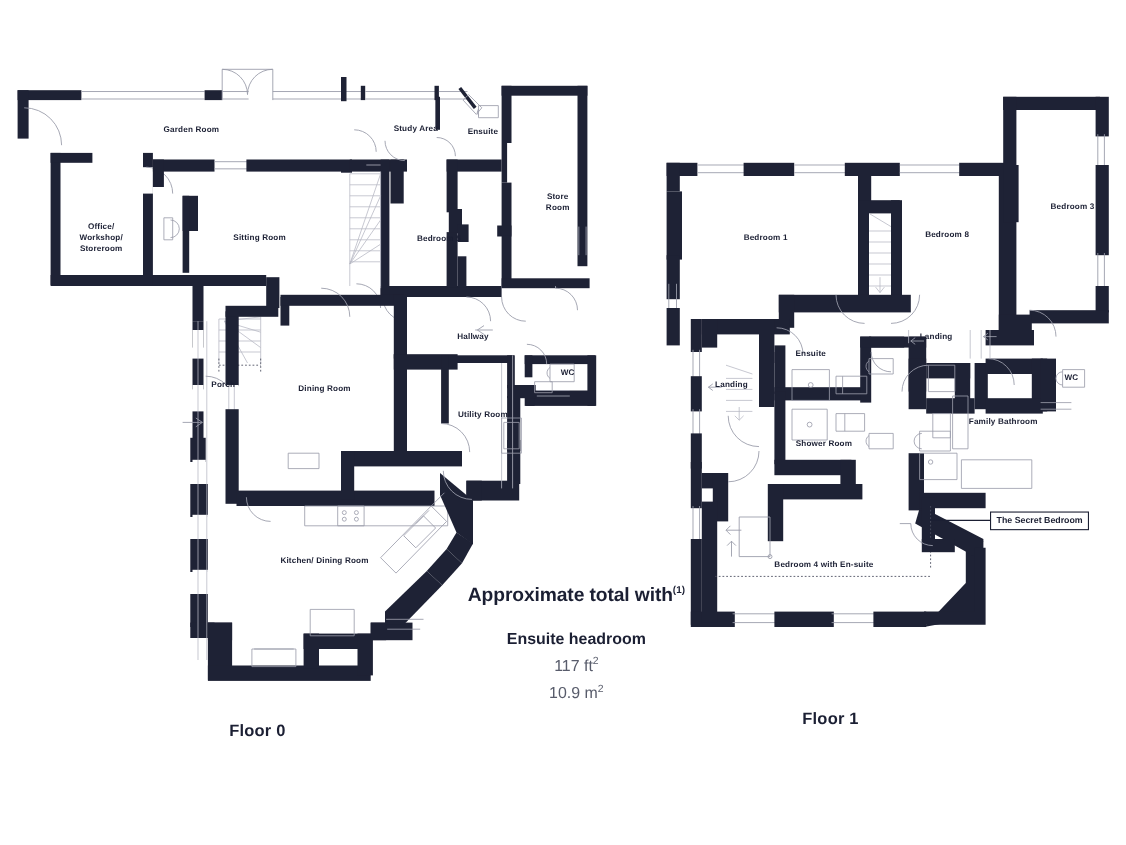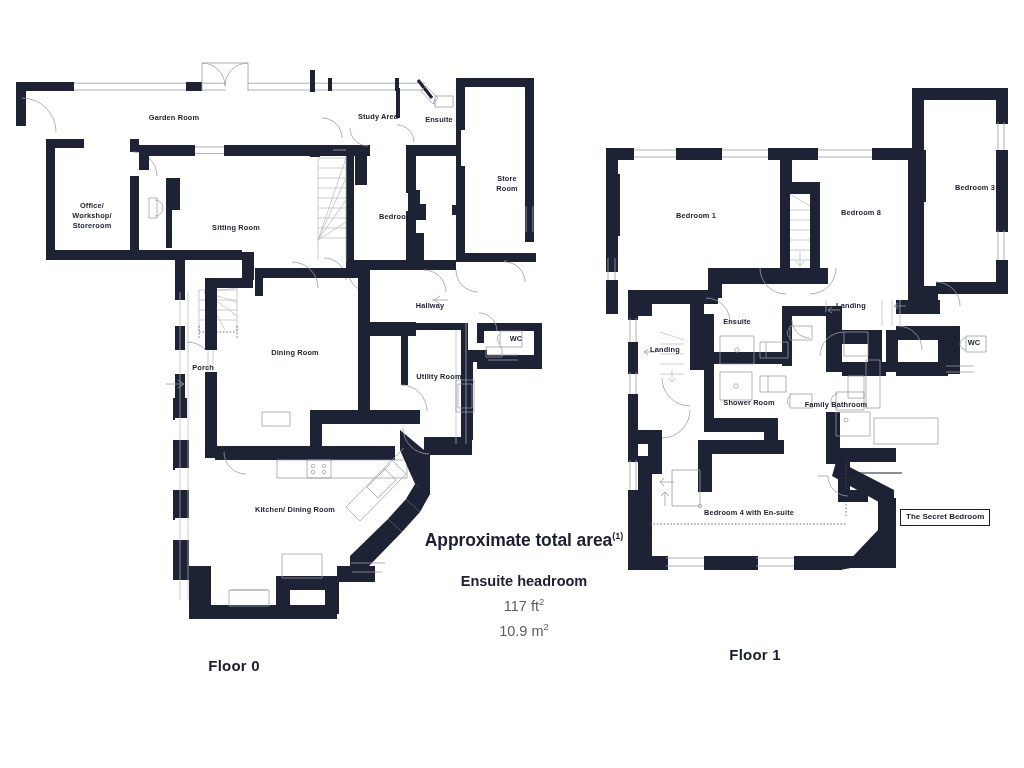--- a/index.html
+++ b/index.html
@@ -485,47 +485,47 @@
 
   <div>
     <div class="room-label" style="left:174px; top:118px;">Garden Room</div>
     <div class="room-label" style="left:366px; top:117px;margin-left:12px;">Study Area</div>
     <div class="room-label" style="left:439px; top:120px;">Ensuite</div>
     <div class="room-label" style="left:507px; top:184px;">Store
 Room</div>
     <div class="room-label" style="left:92px;  top:216px;">Office/
 Workshop/
 Storeroom</div>
-    <div class="room-label" style="left:236px; top:228px;">Sitting Room</div>
+    <div class="room-label" style="left:236px; top:216px;">Sitting Room</div>
     <div class="room-label" style="left:399px; top:217px;">Bedroom 5</div>
     <div class="room-label" style="left:430px; top:306px;">Hallway</div>
     <div class="room-label" style="left:516px; top:339px;">WC</div>
-    <div class="room-label" style="left:203px; top:368px;text-align:right;">Porch</div>
+    <div class="room-label" style="left:203px; top:350px;text-align:right;">Porch</div>
     <div class="room-label" style="left:295px; top:353px;">Dining Room</div>
     <div class="room-label" style="left:439px; top:377px;">Utility Room</div>
     <div class="room-label" style="left:295px; top:510px;text-align:right;">Kitchen/ Dining Room</div>
   </div>
 
   <div>
     <div class="room-label" style="left:696px; top:216px;">Bedroom 1</div>
     <div class="room-label" style="left:861px; top:213px;">Bedroom 8</div>
     <div class="room-label" style="left:964px; top:188px;margin-left:11px;">Bedroom 3</div>
     <div class="room-label" style="left:851px; top:306px;">Landing</div>
     <div class="room-label" style="left:737px; top:322px;">Ensuite</div>
     <div class="room-label" style="left:974px; top:343px;">WC</div>
     <div class="room-label" style="left:665px; top:350px;">Landing</div>
-    <div class="room-label" style="left:836px; top:383px;margin-top:22px;">Family Bathroom</div>
+    <div class="room-label" style="left:912px; top:383px;">Family Bathroom</div>
     <div class="room-label" style="left:749px; top:403px;">Shower Room</div>
     <div class="room-label" style="left:749px; top:513px;">Bedroom 4 with En-suite</div>
   </div>
 
-  <div class="callout-box" style="left:900px; top:465px;margin-top:44px;">The Secret Bedroom</div>
+  <div class="callout-box" style="left:900px; top:465px;">The Secret Bedroom</div>
 
   <div class="summary-block">
-    <p class="summary-title"><span>Approximate total area</span><sup>(1)</sup></p>
+    <p class="summary-title"><span>Approximate total with</span><sup>(1)</sup></p>
     <p class="summary-sub-title">Ensuite headroom</p>
     <p class="summary-value"><span>117 ft</span><sup>2</sup></p>
     <p class="summary-value"><span>10.9 m</span><sup>2</sup></p>
   </div>
 
   <div class="floor-caption" style="left:234px; top:665px;">Floor 0</div>
   <div class="floor-caption" style="left:755px; top:654px;">Floor 1</div>
 
 </div>
 

